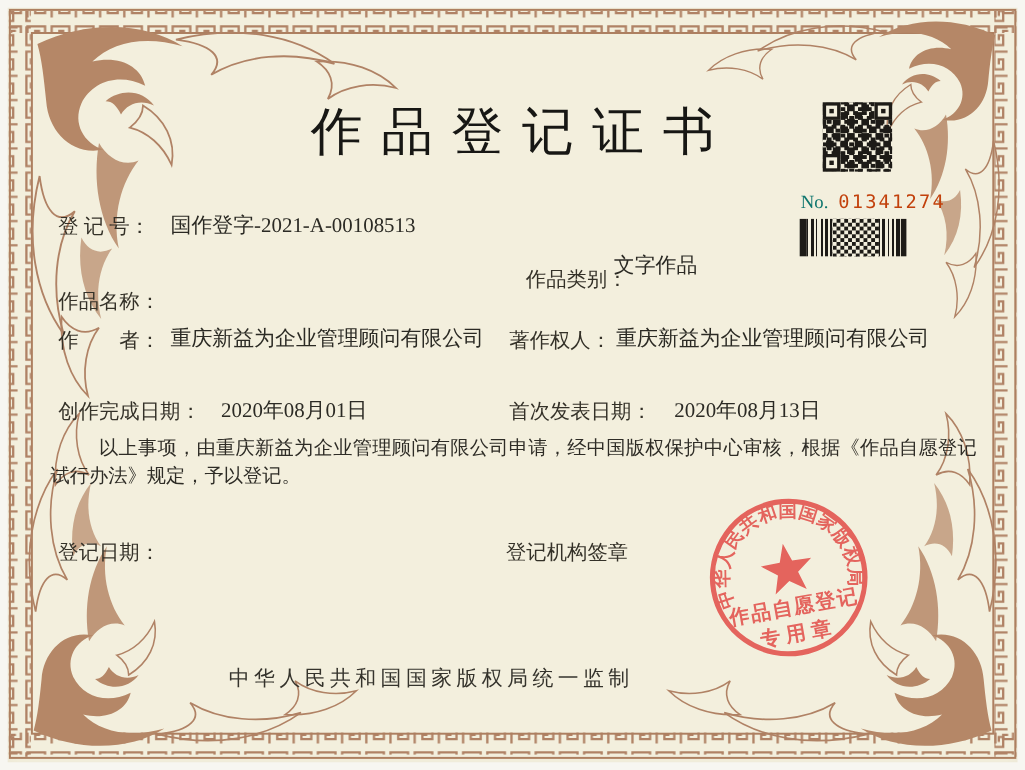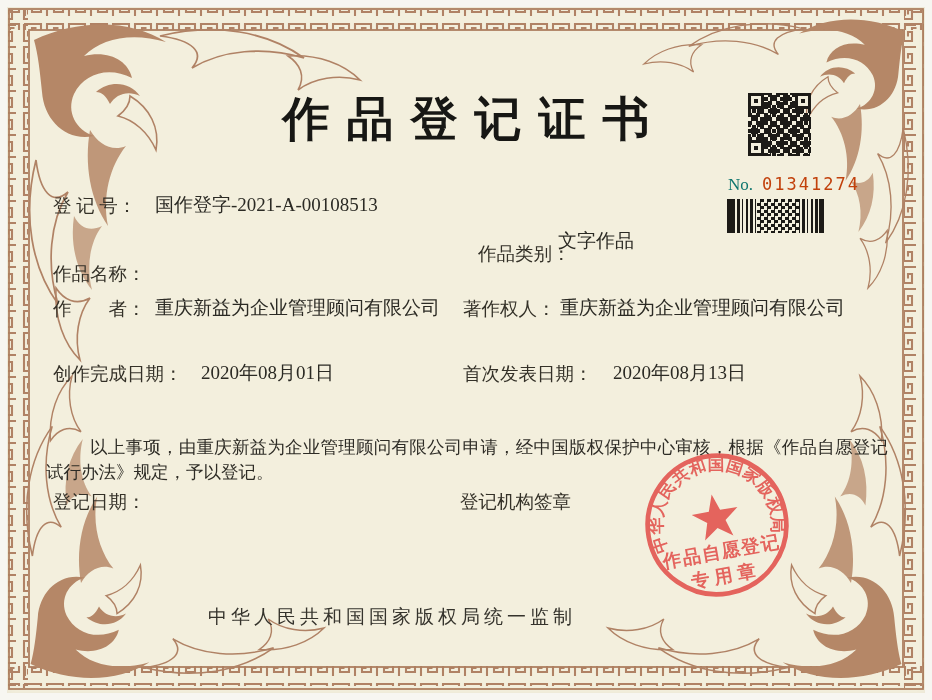--- a/index.html
+++ b/index.html
@@ -14,33 +14,33 @@
   .cert {
     position:absolute; inset:0;
     background:#f3efdd;
     box-shadow: inset 0 0 0 7px #f7f6f1, inset 0 0 14px rgba(120,110,90,.18);
   }
   
   .border-svg { position:absolute; left:0; top:0; width:932px; height:700px; }
 
   .title {
     position:absolute; left:0; top:88px; width:932px;
-    text-align:center; font-size:47px; font-weight:700;
+    text-align:center; font-size:47px; font-weight:400;
     letter-spacing:17px; padding-left:17px; color:#171714;
     white-space:nowrap;
   }
 
   .lbl, .val { position:absolute; white-space:nowrap; }
   .lbl { font-size:18.5px; color:#343128; }
   .val { font-size:19px; color:#2b2a24; }
 
   .statement {
     position:absolute; left:46px; top:395px; width:842px;
     font-size:17.5px; line-height:24.5px; color:#2e2c26;
-    text-indent:44px; text-align:justify;margin-top:40px;
+    text-indent:44px; text-align:justify;
   }
 
   .footer {
     position:absolute; left:0; top:604px; width:780px;
     text-align:center; font-size:19px; letter-spacing:4px; padding-left:4px;
     color:#35332c;
   }
 
   
   .no-line { position:absolute; left:728px; top:174px; display:flex; align-items:baseline; gap:9px; }

